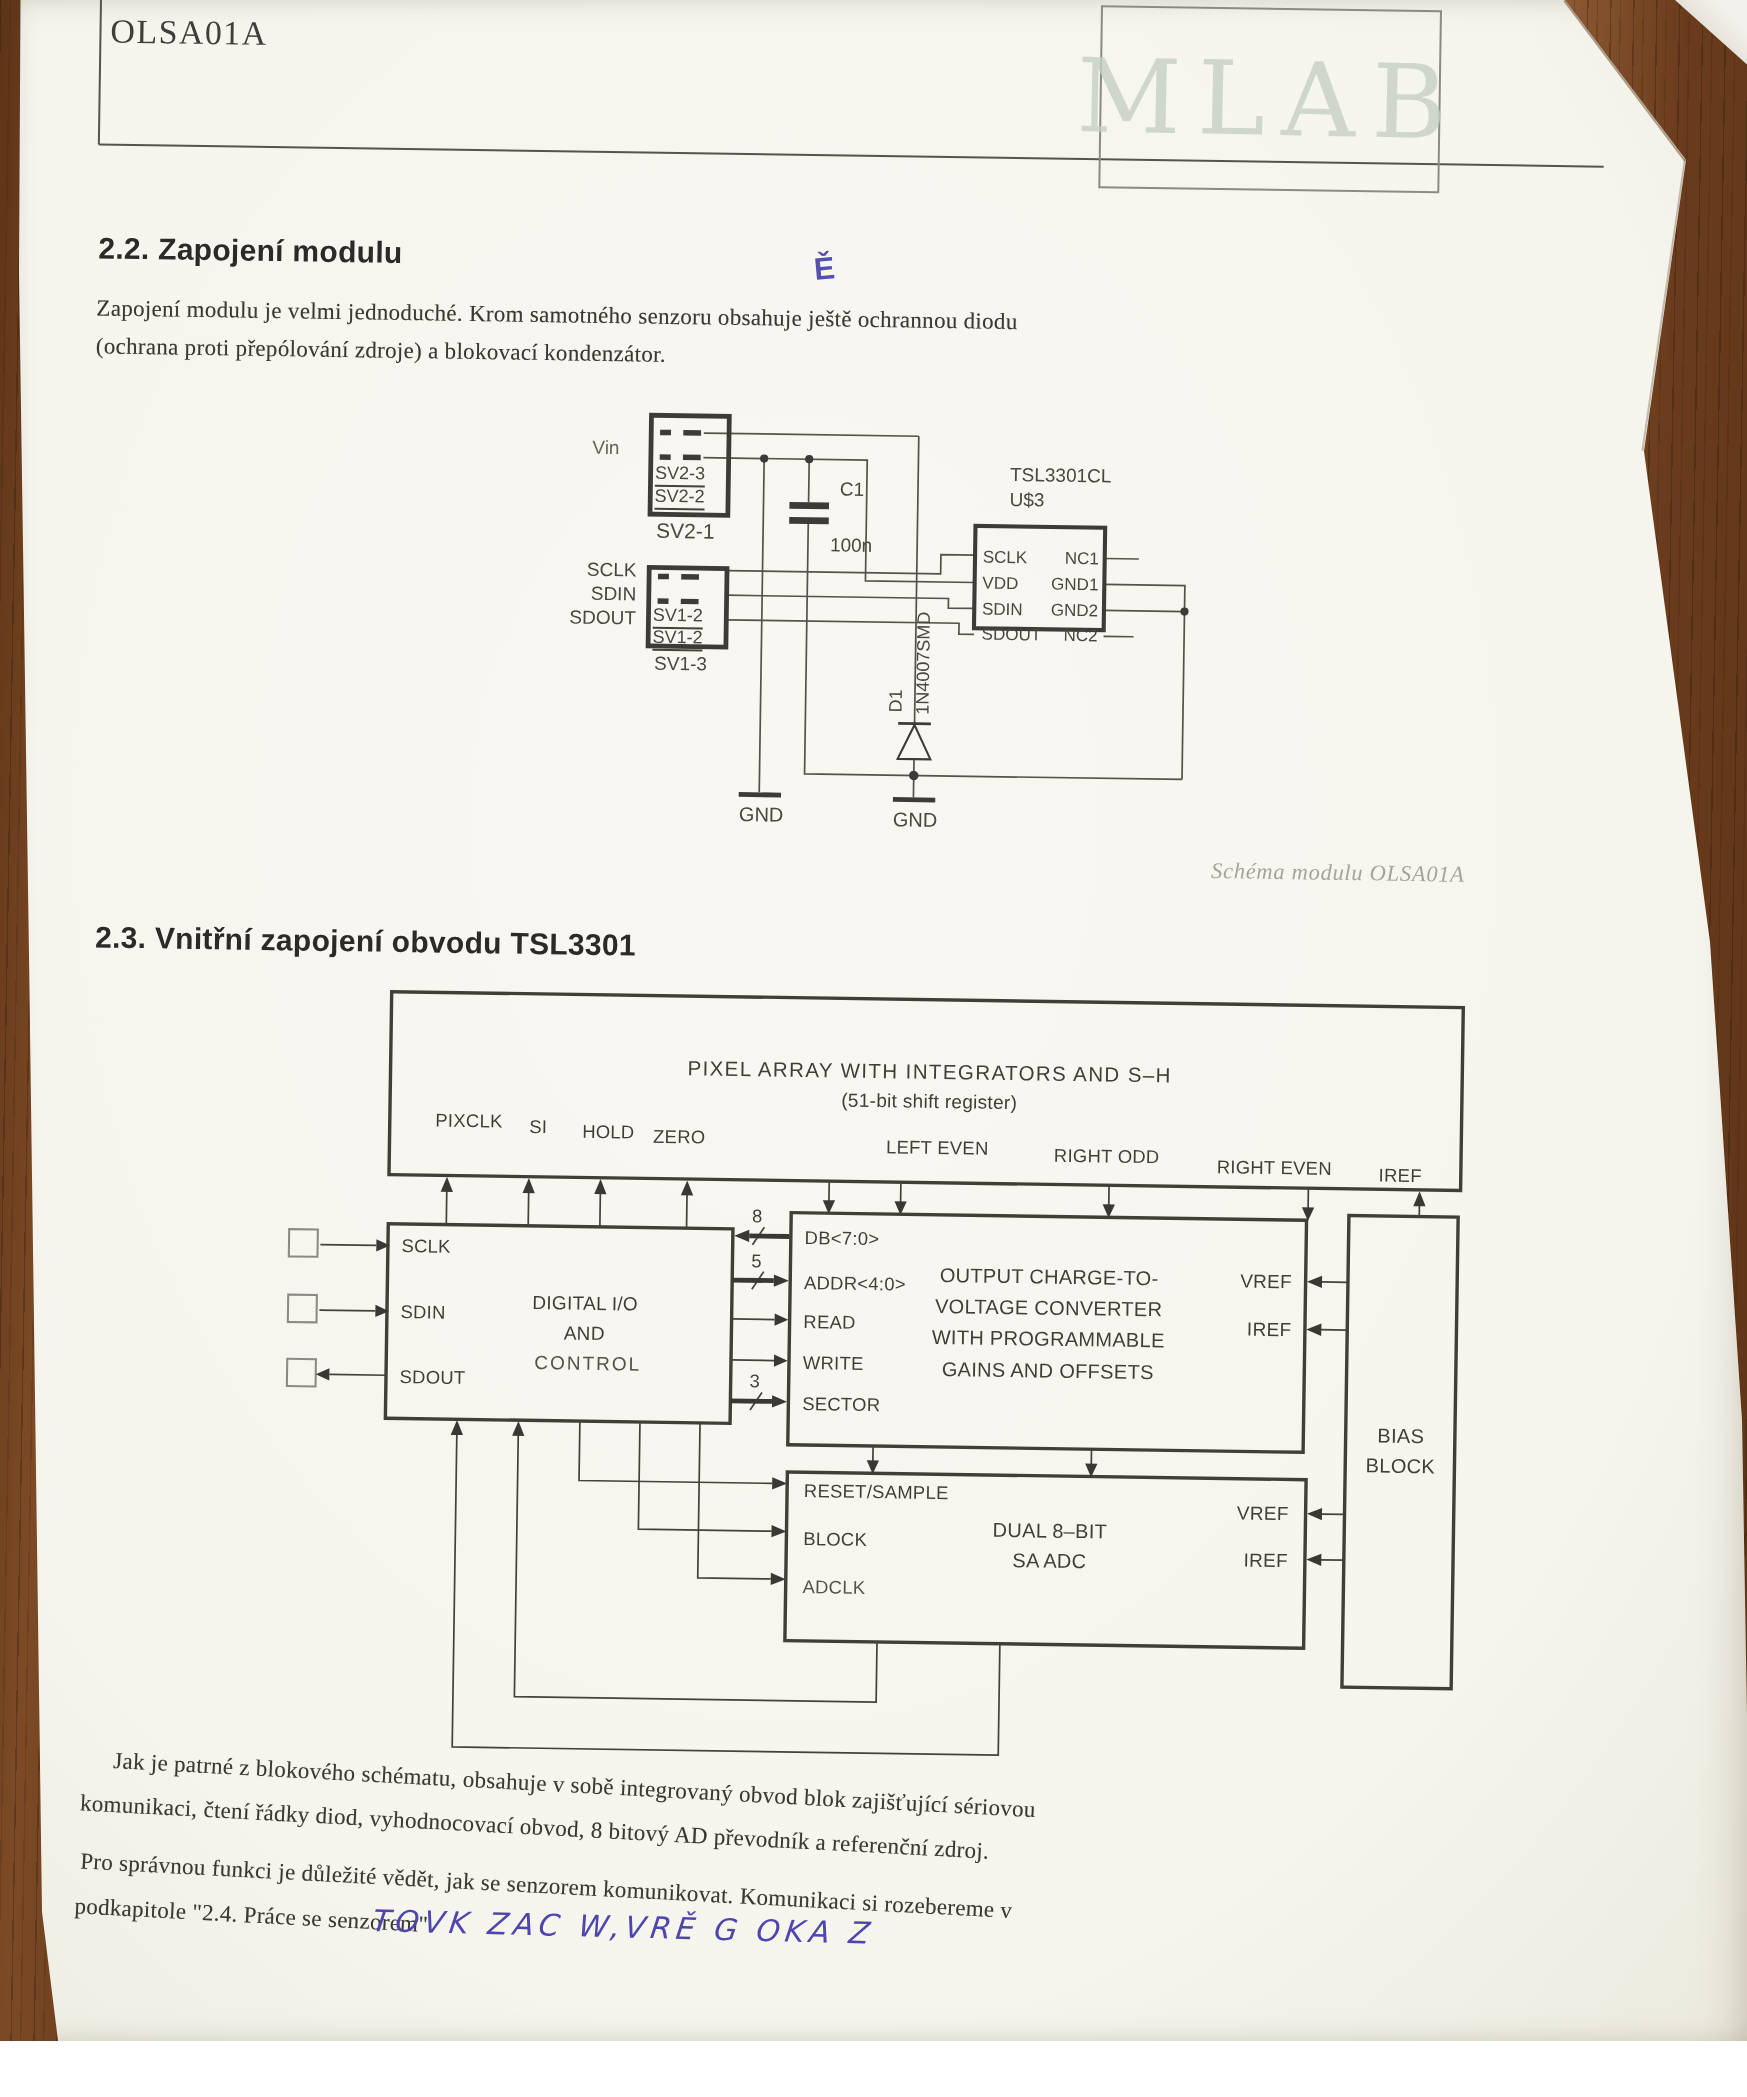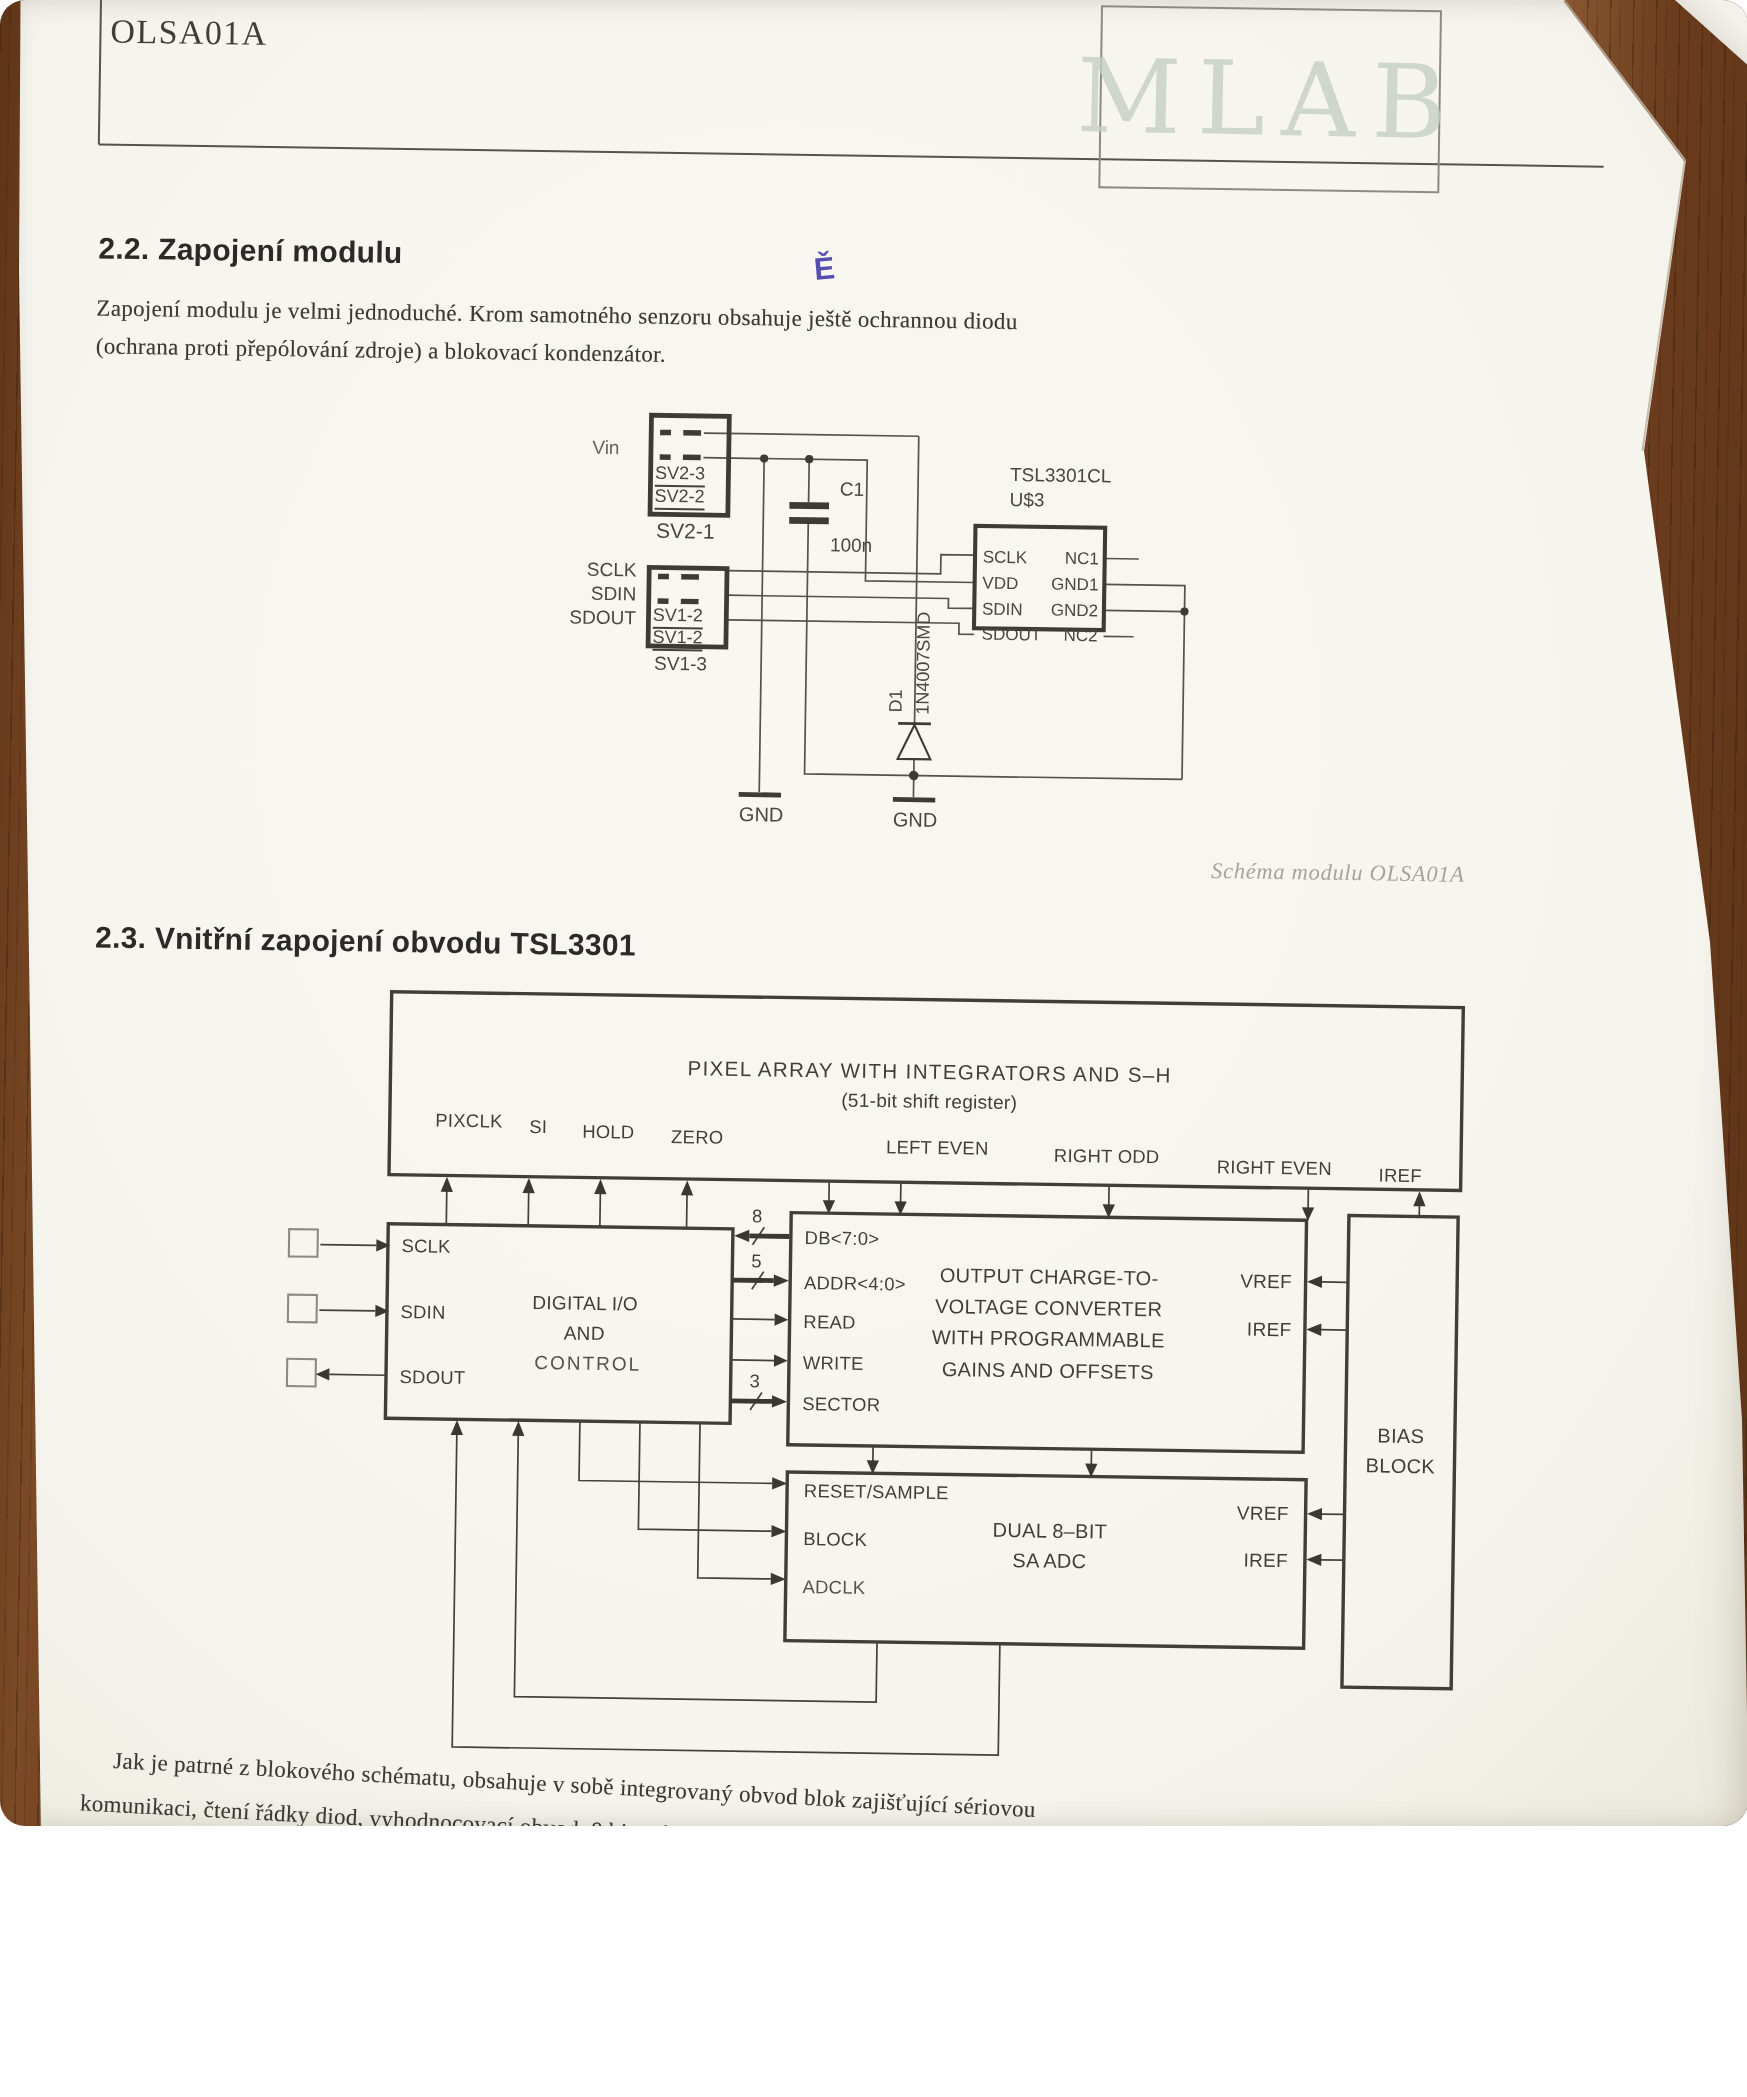--- a/index.html
+++ b/index.html
@@ -1,18 +1,18 @@
 <!DOCTYPE html>
 <html style="font-size:11px"><head>
 <meta charset="utf-8">
 <style>
   html,body{margin:0;padding:0;}
-  #root{position:relative;width:1748px;height:1826px;overflow:hidden;
+  #root{position:relative;width:1748px;height:2041px;overflow:hidden;
     background:linear-gradient(93deg,#5e3417 0%,#7c4a26 6%,#6a3c1d 11%,#8a5630 18%,#74431f 26%,#935f37 33%,#6a3c1d 41%,#7c4a26 50%,#68391b 58%,#8a5630 66%,#74431f 75%,#935f37 83%,#6a3c1d 91%,#5e3417 100%);
-    font-family:"Liberation Sans",sans-serif;border-radius:25px;}
+    font-family:"Liberation Sans",sans-serif;}
   #root::before{content:"";position:absolute;inset:0;
     background:repeating-linear-gradient(91deg,rgba(30,15,5,.28) 0 1.4px,transparent 1.4px 9.6px,rgba(50,25,10,.2) 9.6px 11px,transparent 11px 23px);}
   #curl{position:absolute;left:1665px;top:0;width:83px;height:76px;
     clip-path:polygon(12% 0,100% 0,100% 86%);
     background:linear-gradient(225deg,#f3f1eb 20%,#d6d3c9 70%,#b9b6aa 100%);}
   #paper{position:absolute;inset:0;
     clip-path:polygon(20.5px 0,1565px 0,1686px 160px,1644px 451px,1710px 942px,1742px 1420px,1748px 1775px,1748px 2097px,65px 2097px,42px 1912px,29px 956px,19px 273px);
     background:radial-gradient(ellipse at 45% 40%,#f8f7f2 0%,#f5f4ed 70%,#eceade 100%);
     box-shadow:inset 19px 0 34px -18px rgba(90,80,60,.4),inset -23px 0 48px -22px rgba(100,85,60,.35);}
   #tilt{position:absolute;inset:0;transform:rotate(.85deg);transform-origin:273px 0;}
@@ -222,21 +222,21 @@
       <div class="lbl" style="left:905px;top:799px;font-size:20px;">GND</div>
       <div class="lbl ser" style="left:1224px;top:844px;font-size:22.5px;font-style:italic;color:#a6a39a;letter-spacing:0.7px;">Schéma modulu OLSA01A</div>
 
       <div class="lbl head" style="left:109px;top:923px;font-size:30px;">2.3. Vnitřní zapojení obvodu TSL3301</div>
 
       <div class="lbl diag ctr" style="left:478px;top:1050px;width:935px;font-size:20.5px;letter-spacing:1.4px;">PIXEL ARRAY WITH INTEGRATORS AND S–H</div>
       <div class="lbl diag ctr" style="left:478px;top:1081px;width:935px;font-size:19px;">(51-bit shift register)</div>
       <div class="lbl diag" style="left:452px;top:1107px;">PIXCLK</div>
       <div class="lbl diag" style="left:546px;top:1112px;">SI</div>
       <div class="lbl diag" style="left:599px;top:1116px;">HOLD</div>
-      <div class="lbl diag" style="left:688px;top:1120px;">ZERO</div>
+      <div class="lbl diag" style="left:670px;top:1120px;">ZERO</div>
       <div class="lbl diag" style="left:903px;top:1127px;">LEFT EVEN</div>
       <div class="lbl diag" style="left:1071px;top:1133px;">RIGHT ODD</div>
       <div class="lbl diag" style="left:1234px;top:1142px;">RIGHT EVEN</div>
       <div class="lbl diag" style="left:1396px;top:1148px;">IREF</div>
       <div class="lbl diag" style="left:420px;top:1233px;">SCLK</div>
       <div class="lbl diag" style="left:420px;top:1299px;">SDIN</div>
       <div class="lbl diag" style="left:420px;top:1364px;">SDOUT</div>
       <div class="lbl diag ctr" style="left:509px;top:1288px;width:191px;font-size:19px;">DIGITAL I/O</div>
       <div class="lbl diag ctr" style="left:522px;top:1318px;width:164px;font-size:19px;">AND</div>
       <div class="lbl diag ctr" style="left:526px;top:1348px;width:164px;font-size:19px;letter-spacing:2px;color:#55524b;">CONTROL</div>

